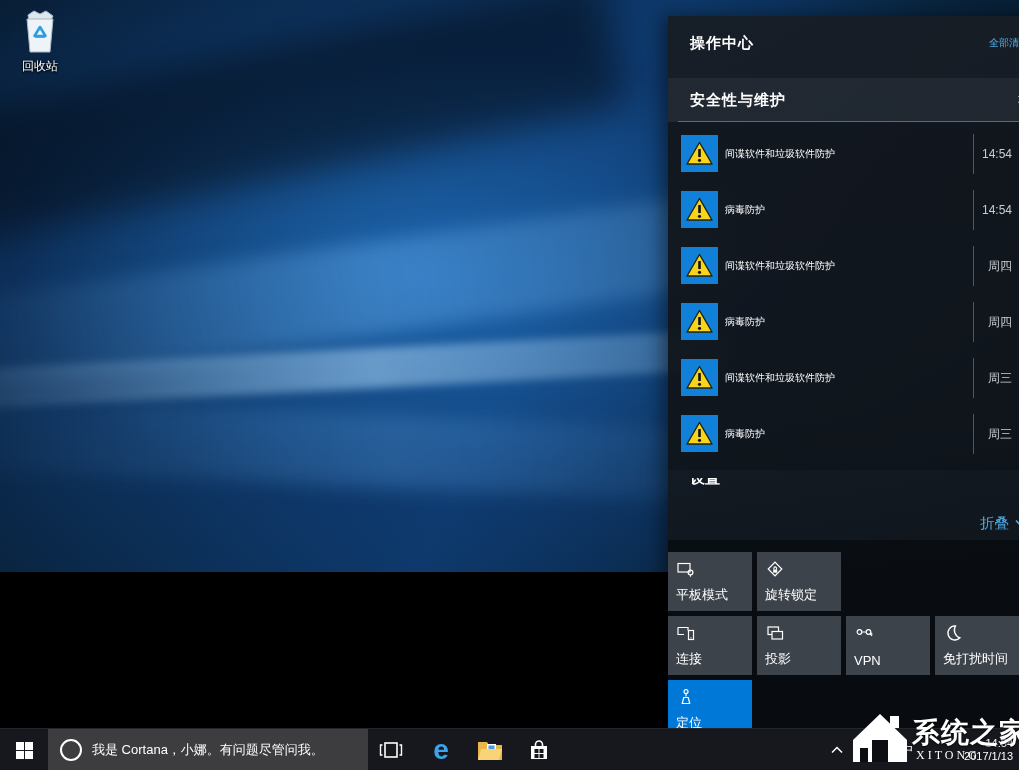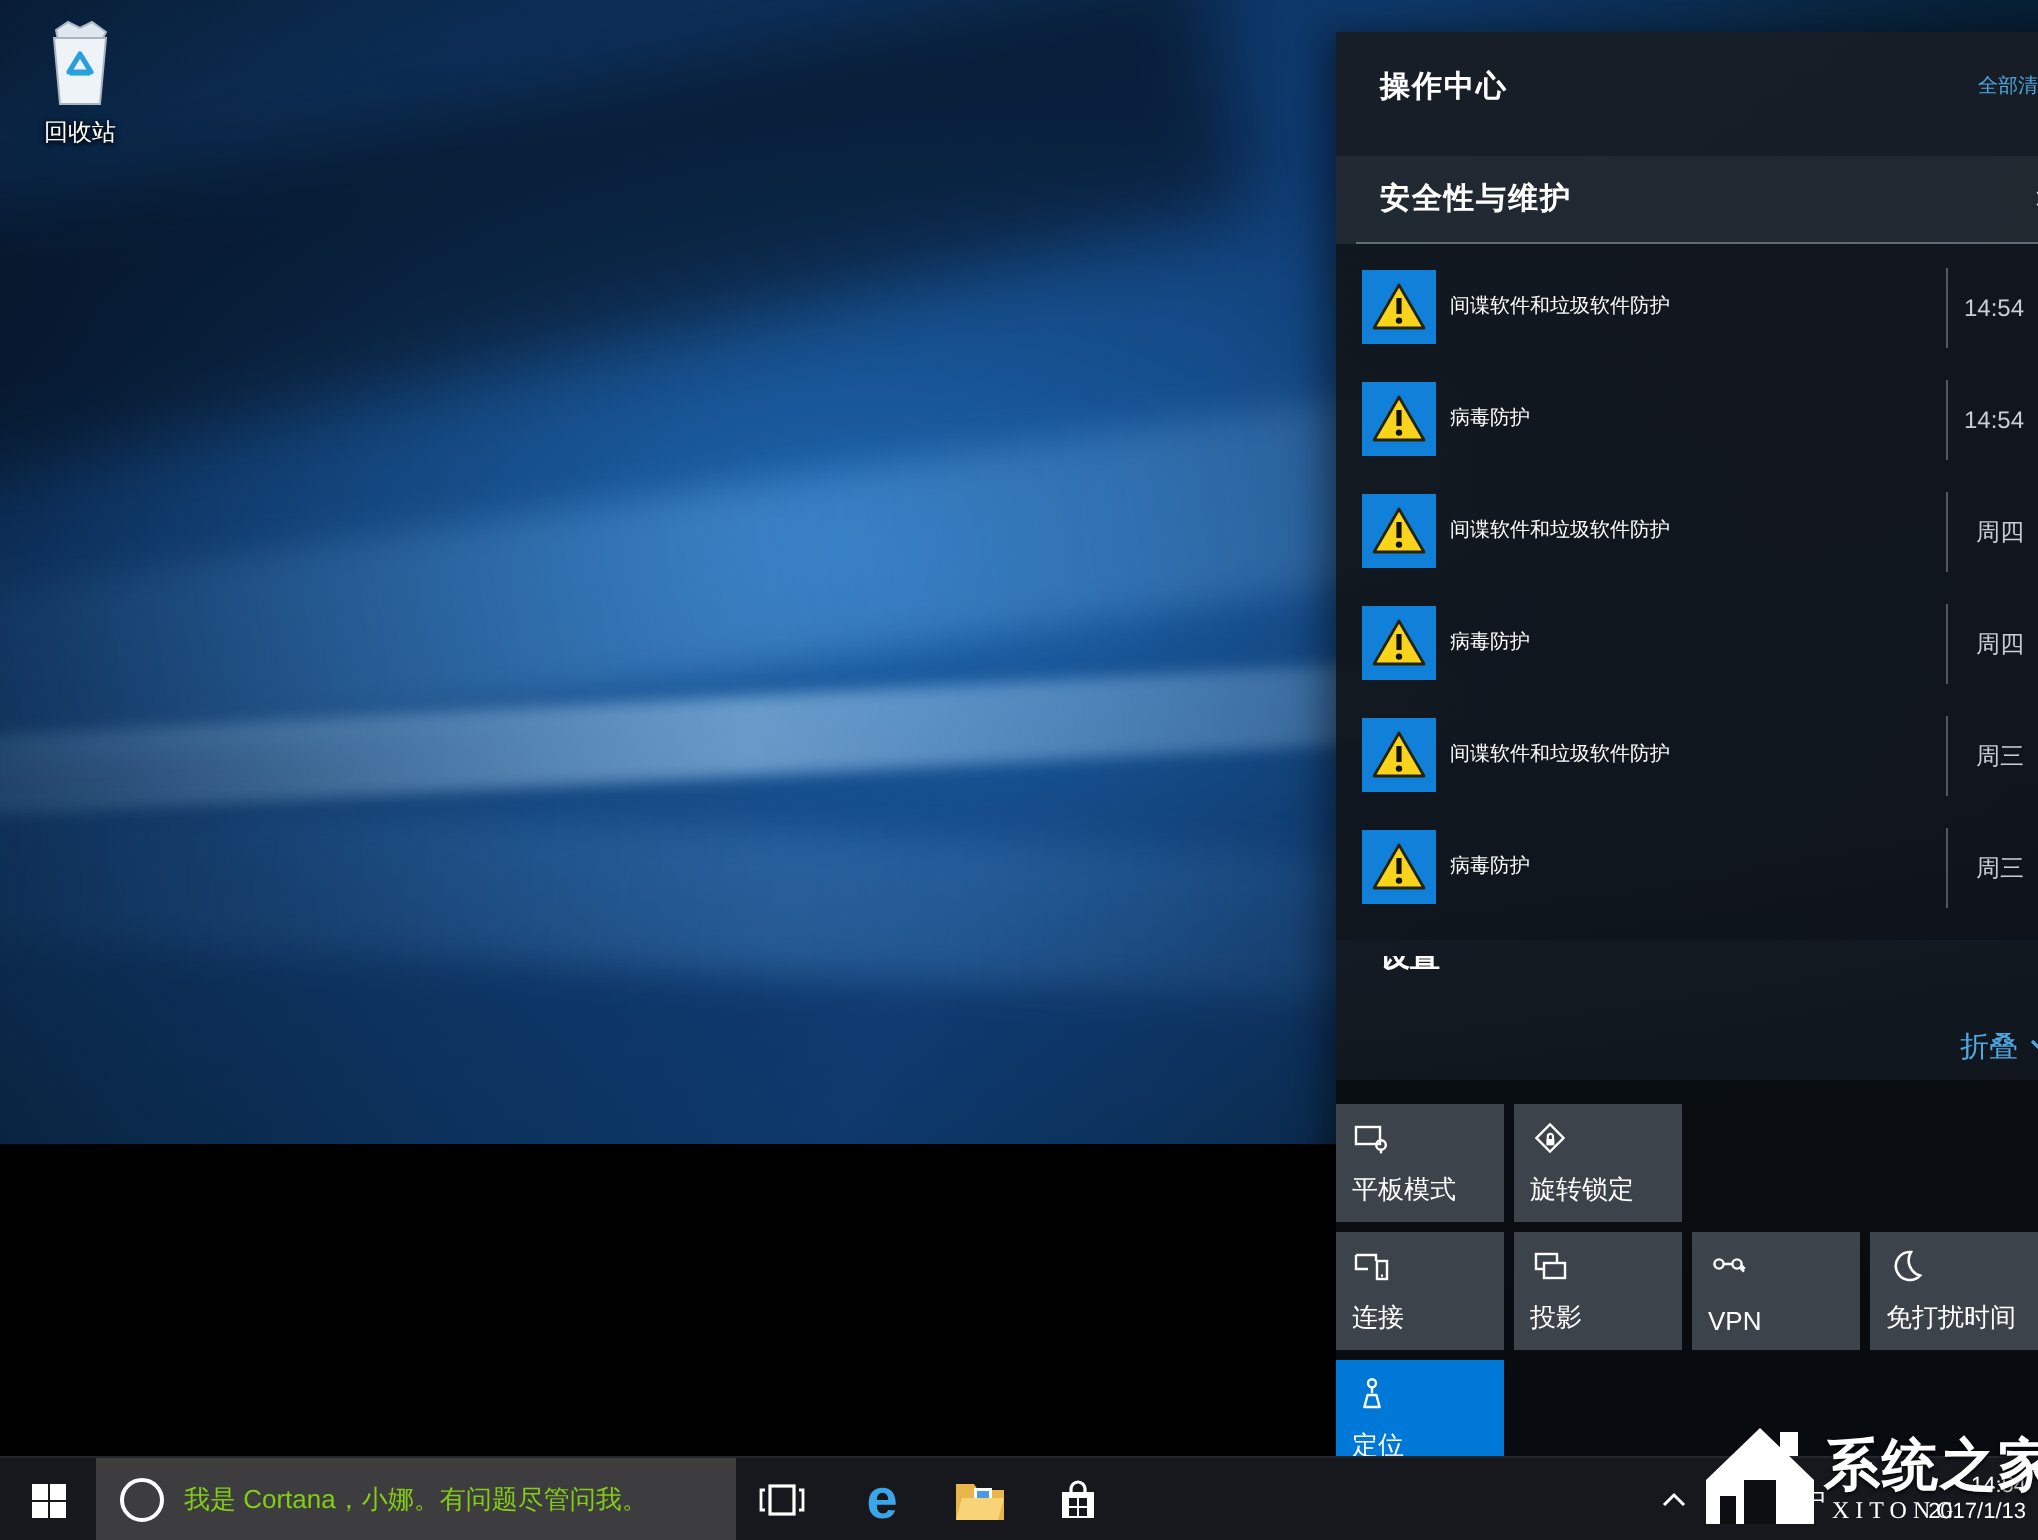--- a/index.html
+++ b/index.html
@@ -46,21 +46,21 @@
   .tile{width:84px;height:59px;background:#3d434a;cursor:pointer;}
   .tile.active{background:#0078d7;}
   .tile .ticon{position:absolute;left:8px;top:7px;}
   .tile .tlabel{position:absolute;left:8px;bottom:7px;font-size:13px;color:#fff;white-space:nowrap;}
   
   #taskbar{left:0;top:728px;width:1019px;height:42px;background:#16181d;border-top:1px solid #23262c;box-sizing:border-box;}
   .tb{position:absolute;top:0;height:42px;display:flex;align-items:center;justify-content:center;cursor:pointer;}
   #startBtn{left:0;width:48px;}
   #searchBox{left:48px;width:320px;background:#3d3d40;justify-content:flex-start;}
   #searchBox .ring{width:18px;height:18px;border:2.5px solid #fff;border-radius:50%;margin:0 10px 0 12px;}
-  #searchBox .stxt{font-size:13px;color:#84cc16;white-space:nowrap;}
+  #searchBox .stxt{font-size:13px;color:#ffffff;white-space:nowrap;}
   #taskview{left:377px;width:28px;}
   #edgeBtn{left:426px;width:30px;}
   #edgeBtn span{font-size:28px;font-weight:bold;color:#3aa5e9;line-height:38px;}
   #folderBtn{left:475px;width:30px;}
   #storeBtn{left:524px;width:30px;}
   #trayChevron{left:829px;width:16px;}
   #trayKbd{left:852px;width:20px;opacity:.9;}
   #trayIme{left:896px;width:22px;font-size:13px;color:#fff;}
   #trayClock{right:2px;width:74px;flex-direction:column;line-height:13px;font-size:11px;color:#fff;text-align:right;align-items:flex-end;padding-right:4px;box-sizing:border-box;}
   

